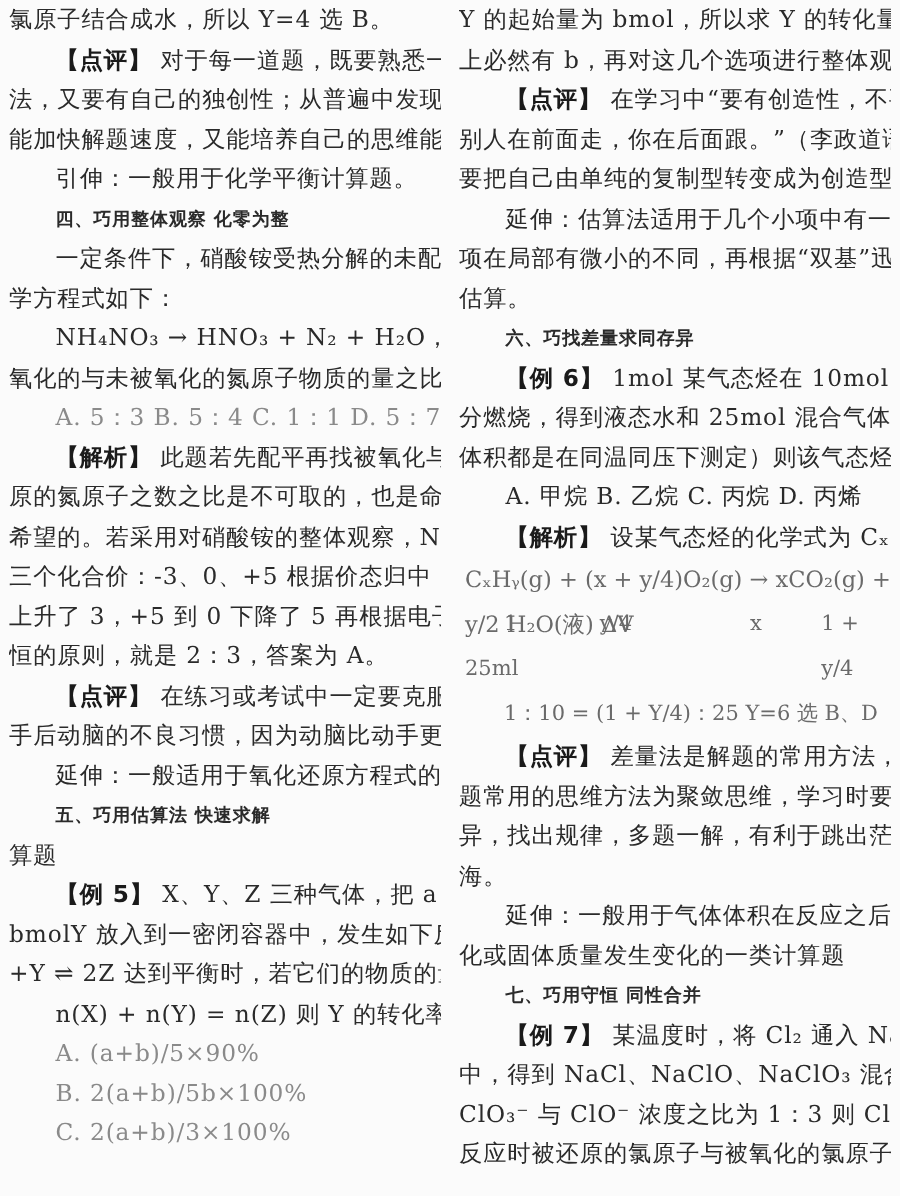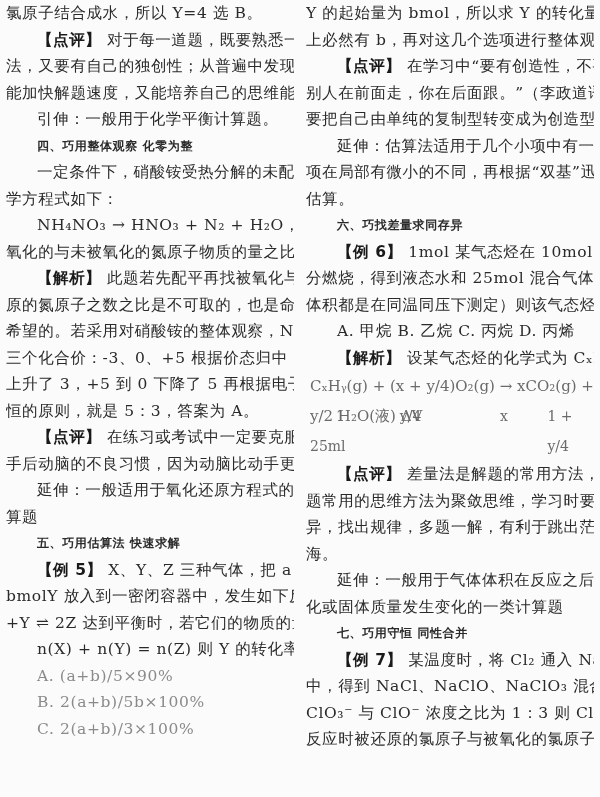--- a/index.html
+++ b/index.html
@@ -24,31 +24,32 @@
   <div class="line"><span>氯原子结合成水，所以 Y=4 选 B。</span></div>
   <div class="line indent"><span class="tag">【点评】</span><span>  对于每一道题，既要熟悉一般解</span></div>
   <div class="line"><span>法，又要有自己的独创性；从普遍中发现特殊，既</span></div>
   <div class="line"><span>能加快解题速度，又能培养自己的思维能力。</span></div>
   <div class="line indent"><span>引伸：一般用于化学平衡计算题。</span></div>
   <div class="line indent heading"><span>四、巧用整体观察   化零为整</span></div>
   <div class="line indent"><span>一定条件下，硝酸铵受热分解的未配平的化</span></div>
   <div class="line"><span>学方程式如下：</span></div>
   <div class="line indent"><span>NH₄NO₃ → HNO₃ + N₂ + H₂O，反应中被</span></div>
   <div class="line"><span>氧化的与未被氧化的氮原子物质的量之比为：</span></div>
+  <div class="line indent faint"><span>A. 5：3   B. 5：4   C. 1：1   D. 5：7</span></div>
   <div class="line indent"><span class="tag">【解析】</span><span>  此题若先配平再找被氧化与被还</span></div>
   <div class="line"><span>原的氮原子之数之比是不可取的，也是命题者不</span></div>
   <div class="line"><span>希望的。若采用对硝酸铵的整体观察，N 有以下</span></div>
   <div class="line"><span>三个化合价：-3、0、+5 根据价态归中，-3 到 0</span></div>
   <div class="line"><span>上升了 3，+5 到 0 下降了 5 再根据电子得失守</span></div>
-  <div class="line"><span>恒的原则，就是 5：3，答案为 A。</span></div>
+  <div class="line"><span>恒的原则，就是 2：3，答案为 A。</span></div>
   <div class="line indent"><span class="tag">【点评】</span><span>  在练习或考试中一定要克服先动</span></div>
   <div class="line"><span>手后动脑的不良习惯，因为动脑比动手更快。</span></div>
   <div class="line indent"><span>延伸：一般适用于氧化还原方程式的有关计</span></div>
+  <div class="line indent heading"><span>五、巧用估算法   快速求解</span></div>
   <div class="line"><span>算题</span></div>
-  <div class="line indent heading"><span>五、巧用估算法   快速求解</span></div>
   <div class="line indent"><span class="tag">【例 5】</span><span>  X、Y、Z 三种气体，把 a mol X 和</span></div>
   <div class="line"><span>bmolY 放入到一密闭容器中，发生如下反应：X</span></div>
   <div class="line"><span>+Y ⇌ 2Z 达到平衡时，若它们的物质的量满</span></div>
   <div class="line indent"><span>n(X) + n(Y) = n(Z) 则 Y 的转化率为</span></div>
   <div class="line indent faint"><span>A. (a+b)/5×90%</span></div>
   <div class="line indent faint"><span>B. 2(a+b)/5b×100%</span></div>
   <div class="line indent faint"><span>C. 2(a+b)/3×100%</span></div>
   <div class="line indent faint"></div>
 
 </div>
@@ -75,20 +76,23 @@
       </div>
     <div class="eq-row">
       <span style="width:70px;padding-left:26px;">1</span>
       <span style="width:110px;">y/4</span>
       <span style="width:52px;">x</span>
       <span>1 + y/4</span>
     </div>
     <div class="eq-row">
       <span>25ml</span>
     </div>
+    <div class="eq-row" style="padding-left:26px;">
+        <span>1：10 = (1 + Y/4)：25  Y=6 选 B、D</span>
+      </div>
   </div>
 
   <div class="line indent"><span class="tag">【点评】</span><span>  差量法是解题的常用方法，解此类</span></div>
   <div class="line"><span>题常用的思维方法为聚敛思维，学习时要求同存</span></div>
   <div class="line"><span>异，找出规律，多题一解，有利于跳出茫茫的题</span></div>
   <div class="line"><span>海。</span></div>
   <div class="line indent"><span>延伸：一般用于气体体积在反应之后发生变</span></div>
   <div class="line"><span>化或固体质量发生变化的一类计算题</span></div>
   <div class="line indent heading"><span>七、巧用守恒   同性合并</span></div>
   <div class="line indent"><span class="tag">【例 7】</span><span>  某温度时，将 Cl₂ 通入 NaOH 溶液</span></div>

